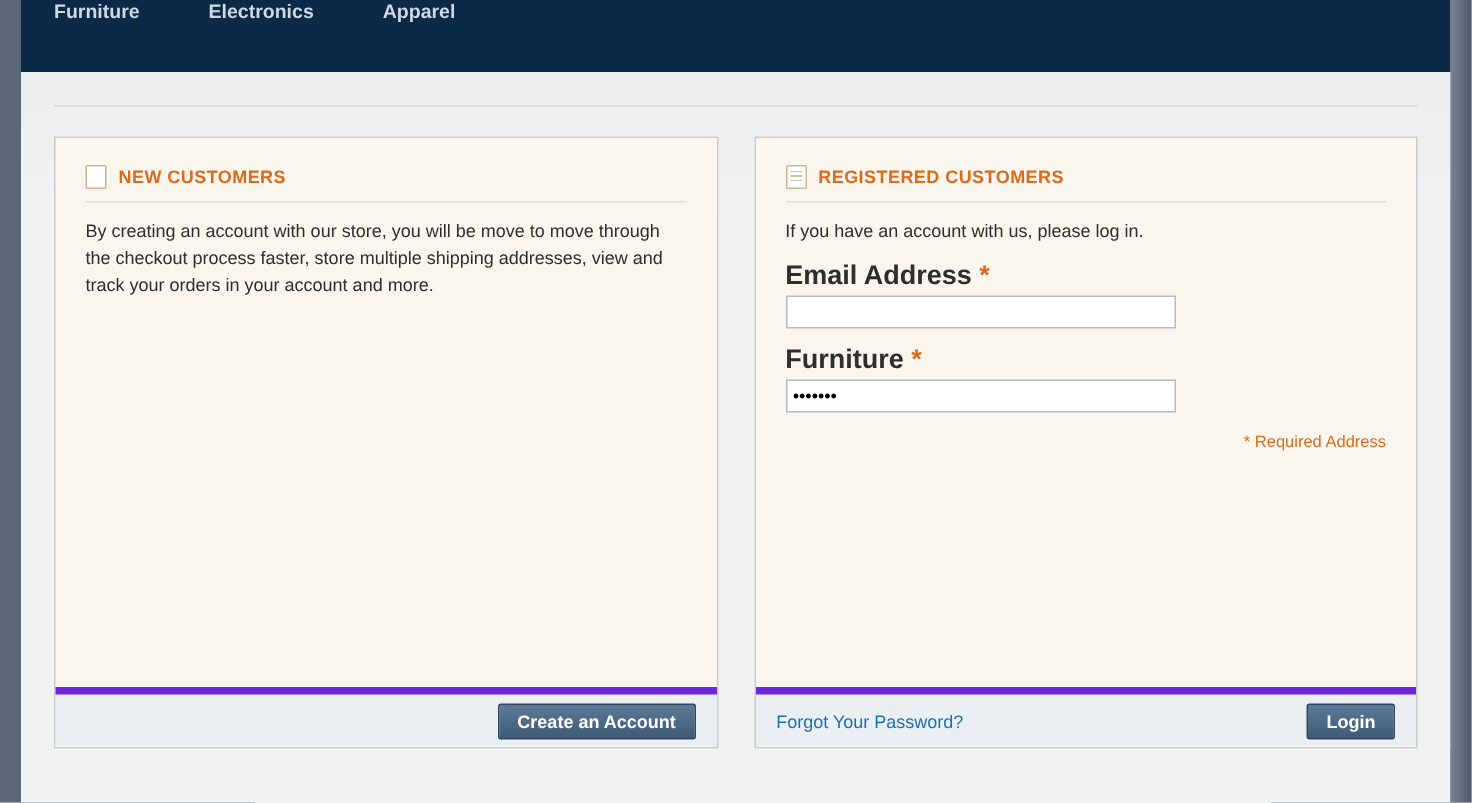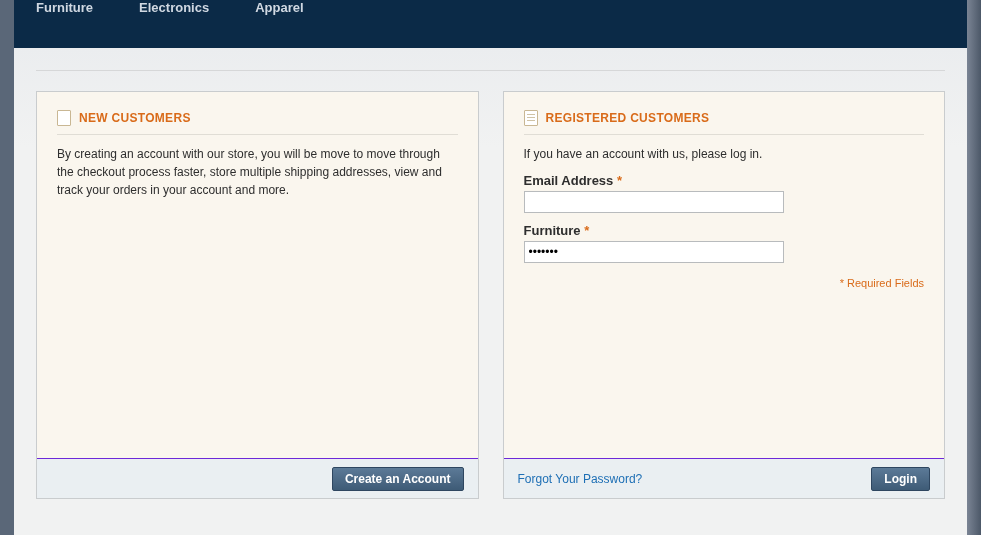--- a/index.html
+++ b/index.html
@@ -94,39 +94,39 @@
     .box-desc {
       color: #2e2e2e;
       line-height: 1.5;
     }
     .field { margin-top: 10px; }
     .field label {
       display: block;
       font-weight: bold;
       color: #2e2e2e;
       margin-bottom: 3px;
-      font-size: 13px;
+      font-size: 18px;
     }
     .req { color: #d96b1a; }
     .field input {
       width: 260px;
       height: 22px;
       border: 1px solid #b8bbbd;
       padding: 2px 4px;
       font-size: 12px;
     }
     .required-note {
       text-align: right;
       color: #d96b1a;
       font-size: 11px;
       margin-top: 14px;
     }
     .box-foot {
       background: #eaeff2;
-      border-top: 1px solid #6d28d9;
+      border-top: 5px solid #6d28d9;
       height: 40px;
       display: flex;
       align-items: center;
       justify-content: space-between;
       padding: 12px 14px;
     }
     .box-foot.right-only { justify-content: flex-end; }
     .btn {
       background: linear-gradient(#5c7a97, #3e5b76);
       color: #fff;
@@ -193,21 +193,21 @@
           </div>
 
           <div class="field">
             <label>
               <span>Furniture</span>
               <span class="req">*</span>
             </label>
             <input type="text" value="•••••••" style="">
           </div>
 
-          <div class="required-note">* Required Fields</div>
+          <div class="required-note">* Required Address</div>
         </div>
         <div class="box-foot">
           <a class="forgot-link">Forgot Your Password?</a>
           <button class="btn">Login</button>
         </div>
       </div>
 
     </div>
   </div>
   <div class="right-edge-shade"></div>

